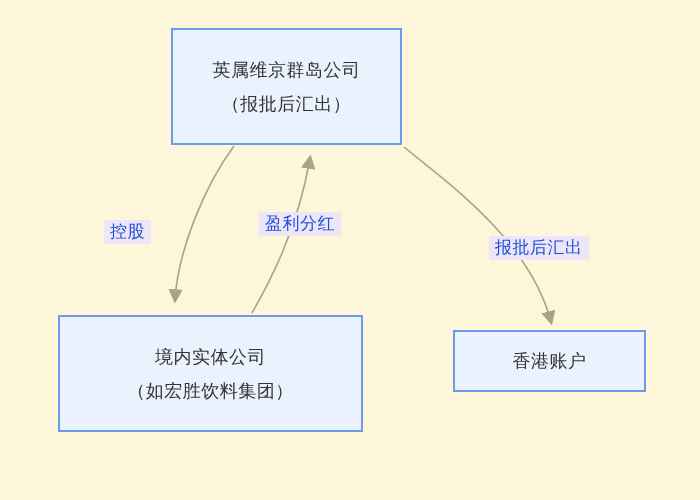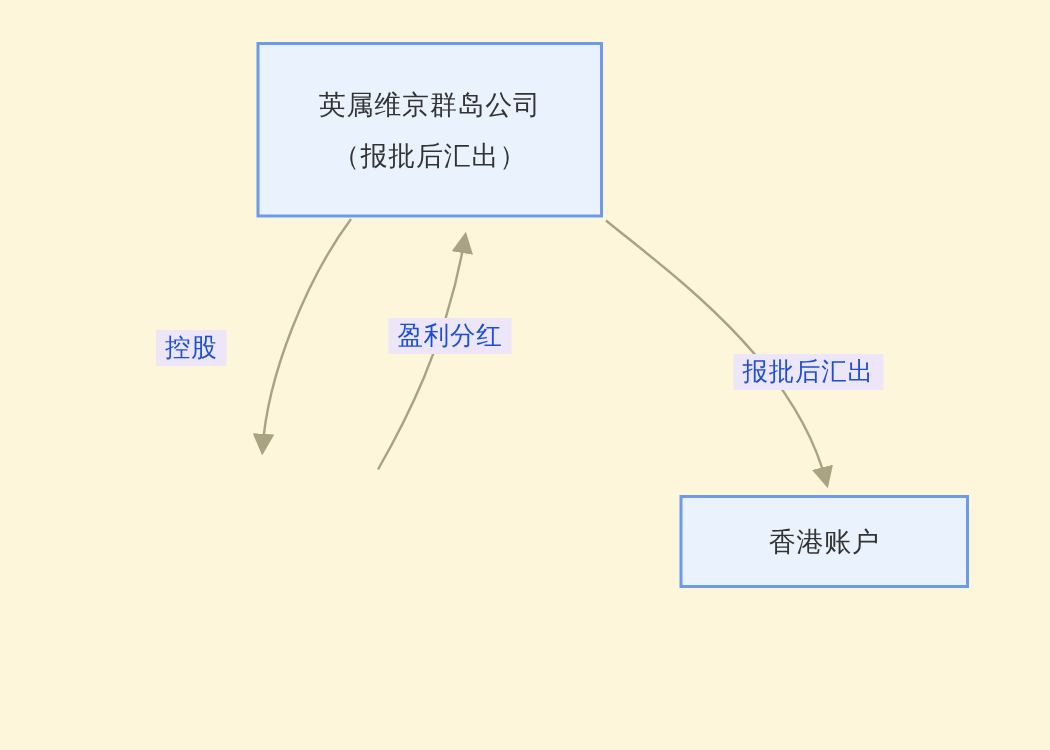--- a/index.html
+++ b/index.html
@@ -102,20 +102,24 @@
     <path d="M 252 313 C 268 285, 298 230, 310 158" fill="none" stroke="#a9a383" stroke-width="1.6" marker-end="url(#arrow-head)"></path>
 
     <path d="M 404 147 C 444 180, 530 240, 551 322" fill="none" stroke="#a9a383" stroke-width="1.6" marker-end="url(#arrow-head)"></path>
   </svg>
 
   <div class="node" id="node-bvi">
     <span class="node-line">英属维京群岛公司</span>
     <span class="node-line">（报批后汇出）</span>
   </div>
 
+  <div class="node" id="node-domestic">
+    <span class="node-line">境内实体公司</span>
+    <span class="node-line">（如宏胜饮料集团）</span>
+  </div>
 
   <div class="node" id="node-hk">
     <span class="node-line">香港账户</span>
   </div>
 
   <div class="edge-label" id="label-control">控股</div>
   <div class="edge-label" id="label-dividend">盈利分红</div>
   <div class="edge-label" id="label-remit">报批后汇出</div>
 
 </div>

